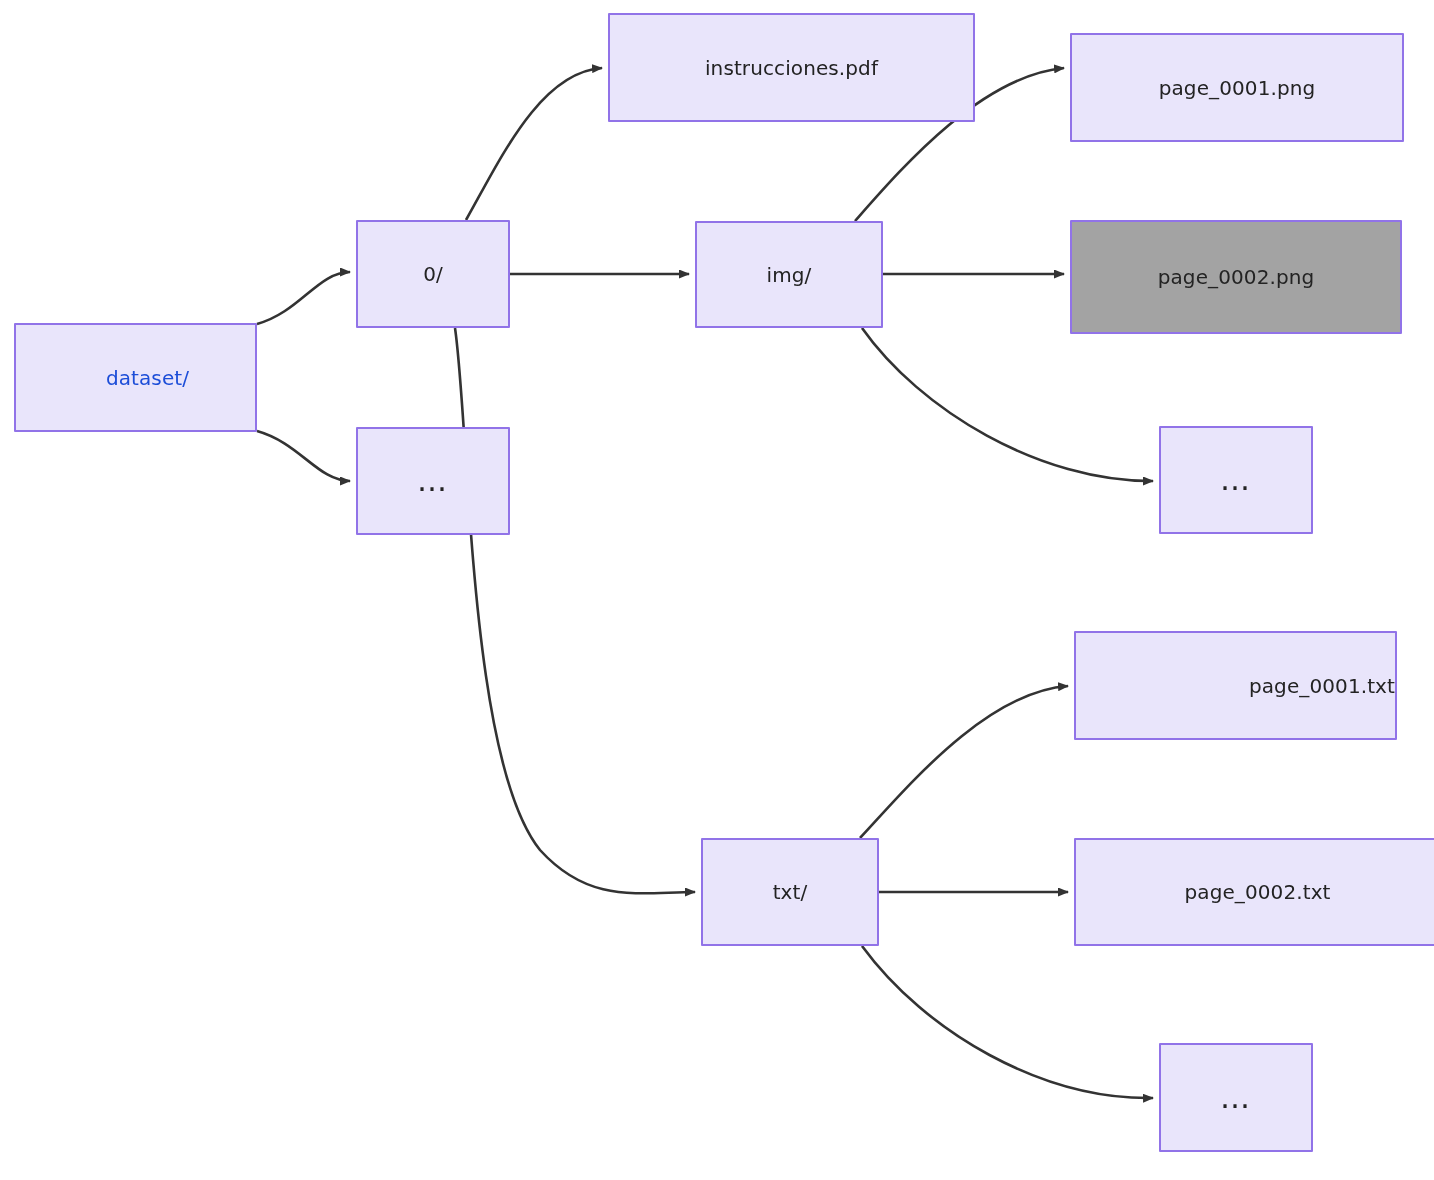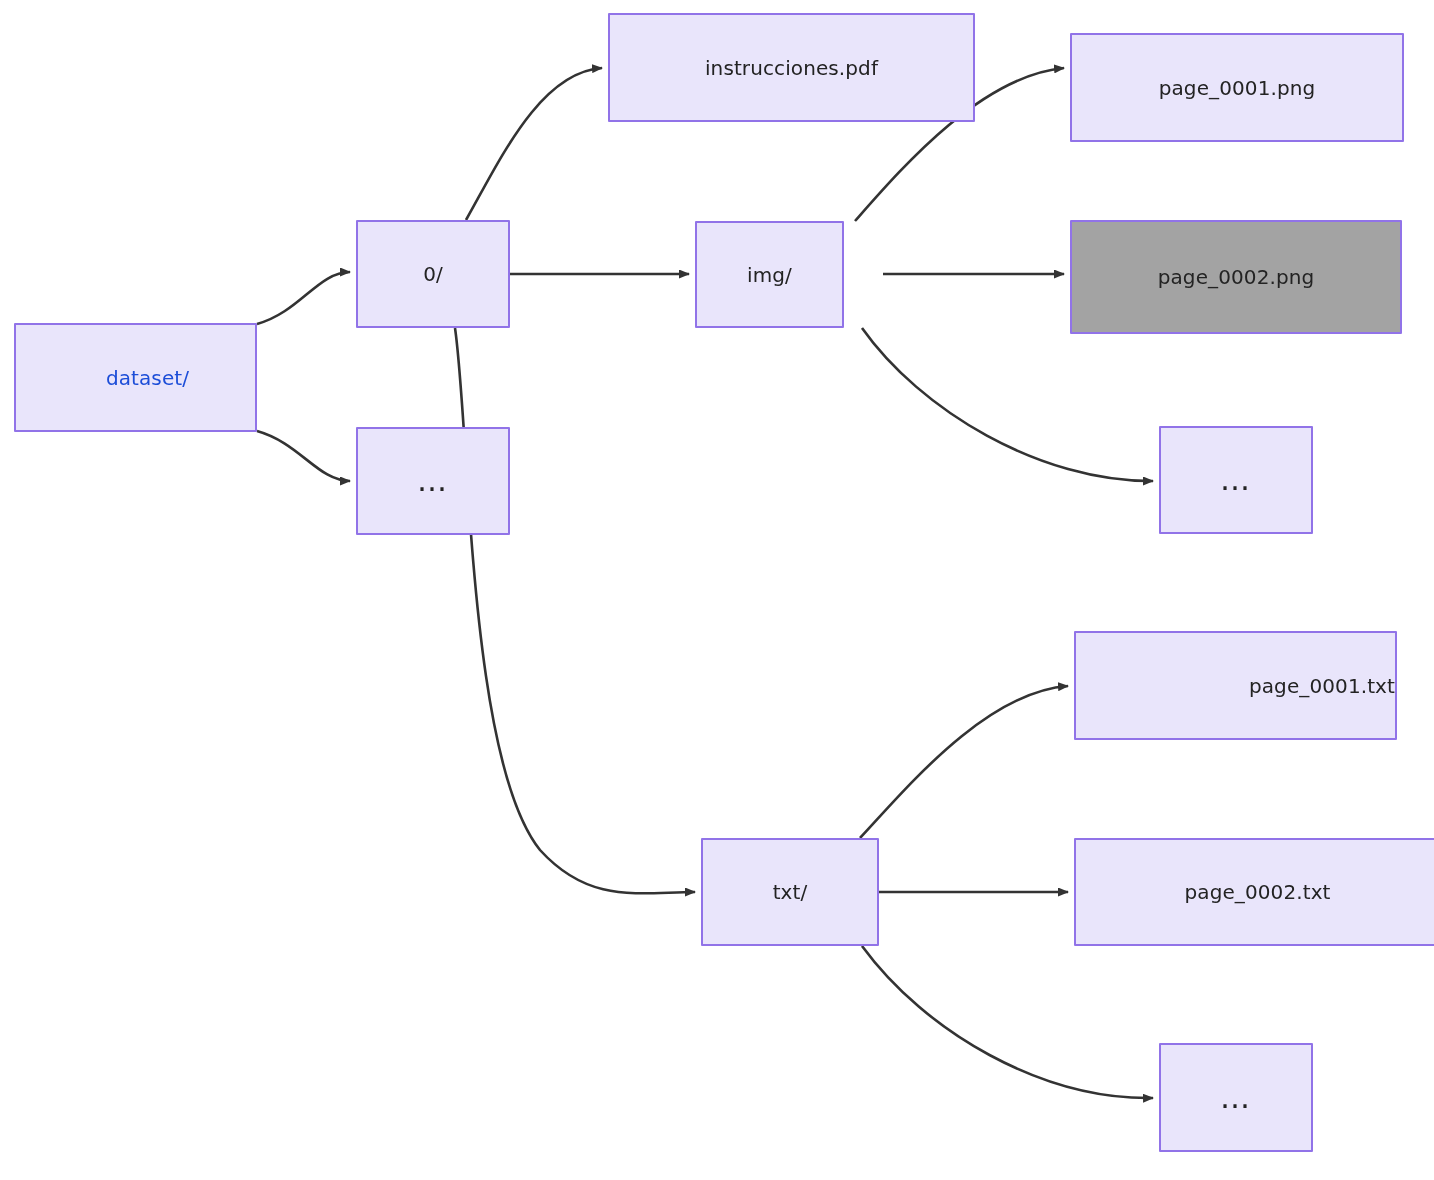--- a/index.html
+++ b/index.html
@@ -79,21 +79,21 @@
       </div>
       <div class="node" style="left: 356px; top: 220px; width: 154px; height: 108px; background: rgb(233, 229, 251); border-color: rgb(145, 115, 232);">
         <span class="node-label" style="color: rgb(35, 35, 35);">0/</span>
       </div>
       <div class="node" style="left: 356px; top: 427px; width: 154px; height: 108px; background: rgb(233, 229, 251); border-color: rgb(145, 115, 232);">
         <span class="node-label ellipsis" style="color: rgb(35, 35, 35);">…</span>
       </div>
       <div class="node" style="left: 608px; top: 13px; width: 367px; height: 109px; background: rgb(233, 229, 251); border-color: rgb(145, 115, 232);">
         <span class="node-label" style="color: rgb(35, 35, 35);">instrucciones.pdf</span>
       </div>
-      <div class="node" style="left: 695px; top: 221px; width: 149px; height: 107px; background: rgb(233, 229, 251); border-color: rgb(145, 115, 232);">
+      <div class="node" style="left: 695px; top: 221px; width: 188px; height: 107px; background: rgb(233, 229, 251); border-color: rgb(145, 115, 232);">
         <span class="node-label" style="color: rgb(35, 35, 35);">img/</span>
       </div>
       <div class="node" style="left: 1070px; top: 13px; width: 334px; height: 109px; background: rgb(233, 229, 251); border-color: rgb(145, 115, 232); margin-top: 20px;">
         <span class="node-label" style="color: rgb(35, 35, 35);">page_0001.png</span>
       </div>
       <div class="node" style="left: 1070px; top: 220px; width: 332px; height: 114px; background: #a3a3a3; border-color: rgb(145, 115, 232);">
         <span class="node-label" style="color: rgb(35, 35, 35);">page_0002.png</span>
       </div>
       <div class="node" style="left: 1159px; top: 426px; width: 154px; height: 108px; background: rgb(233, 229, 251); border-color: rgb(145, 115, 232);">
         <span class="node-label ellipsis" style="color: rgb(35, 35, 35);">…</span>

